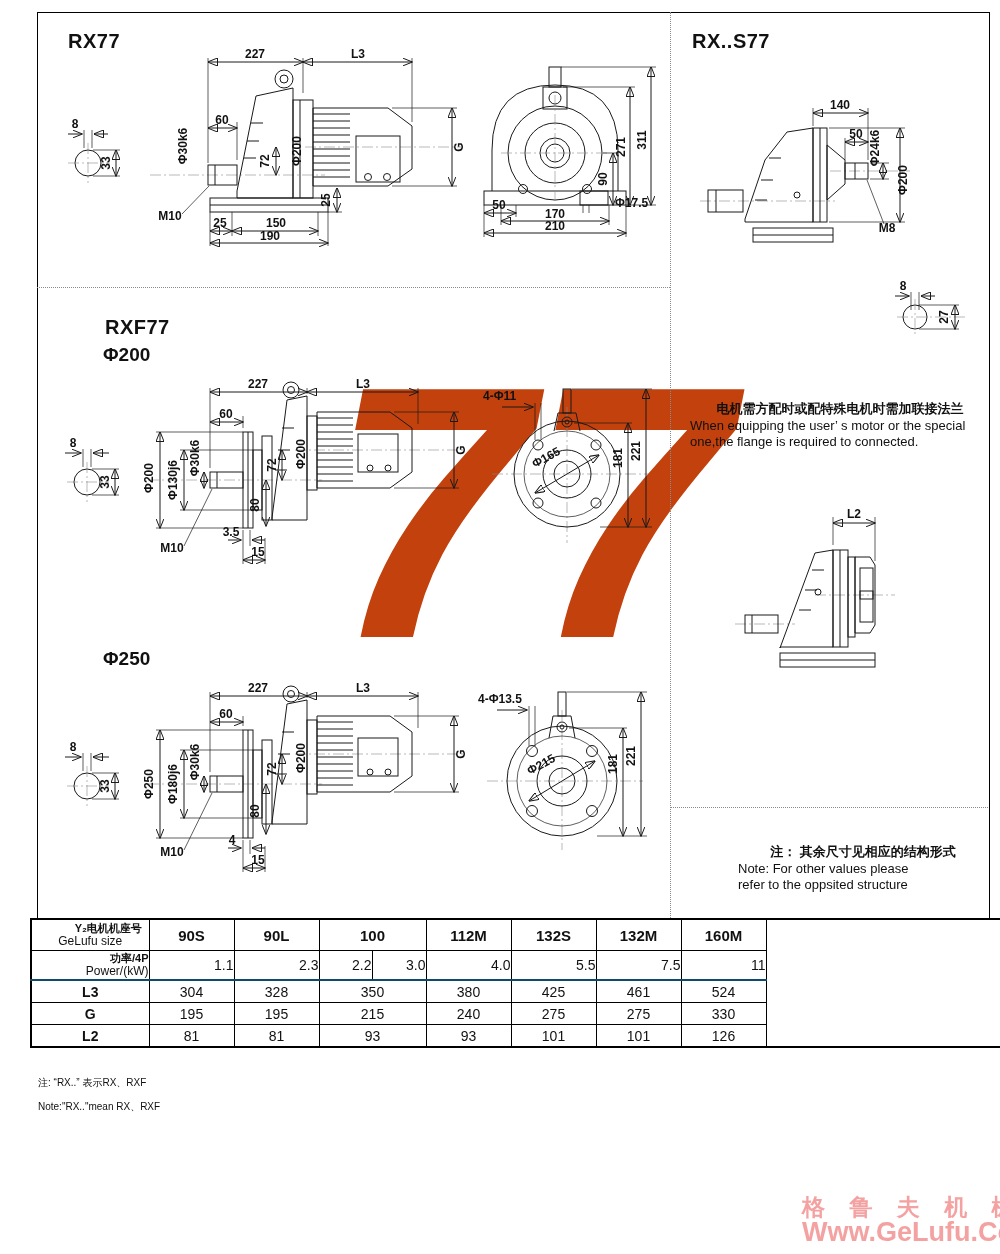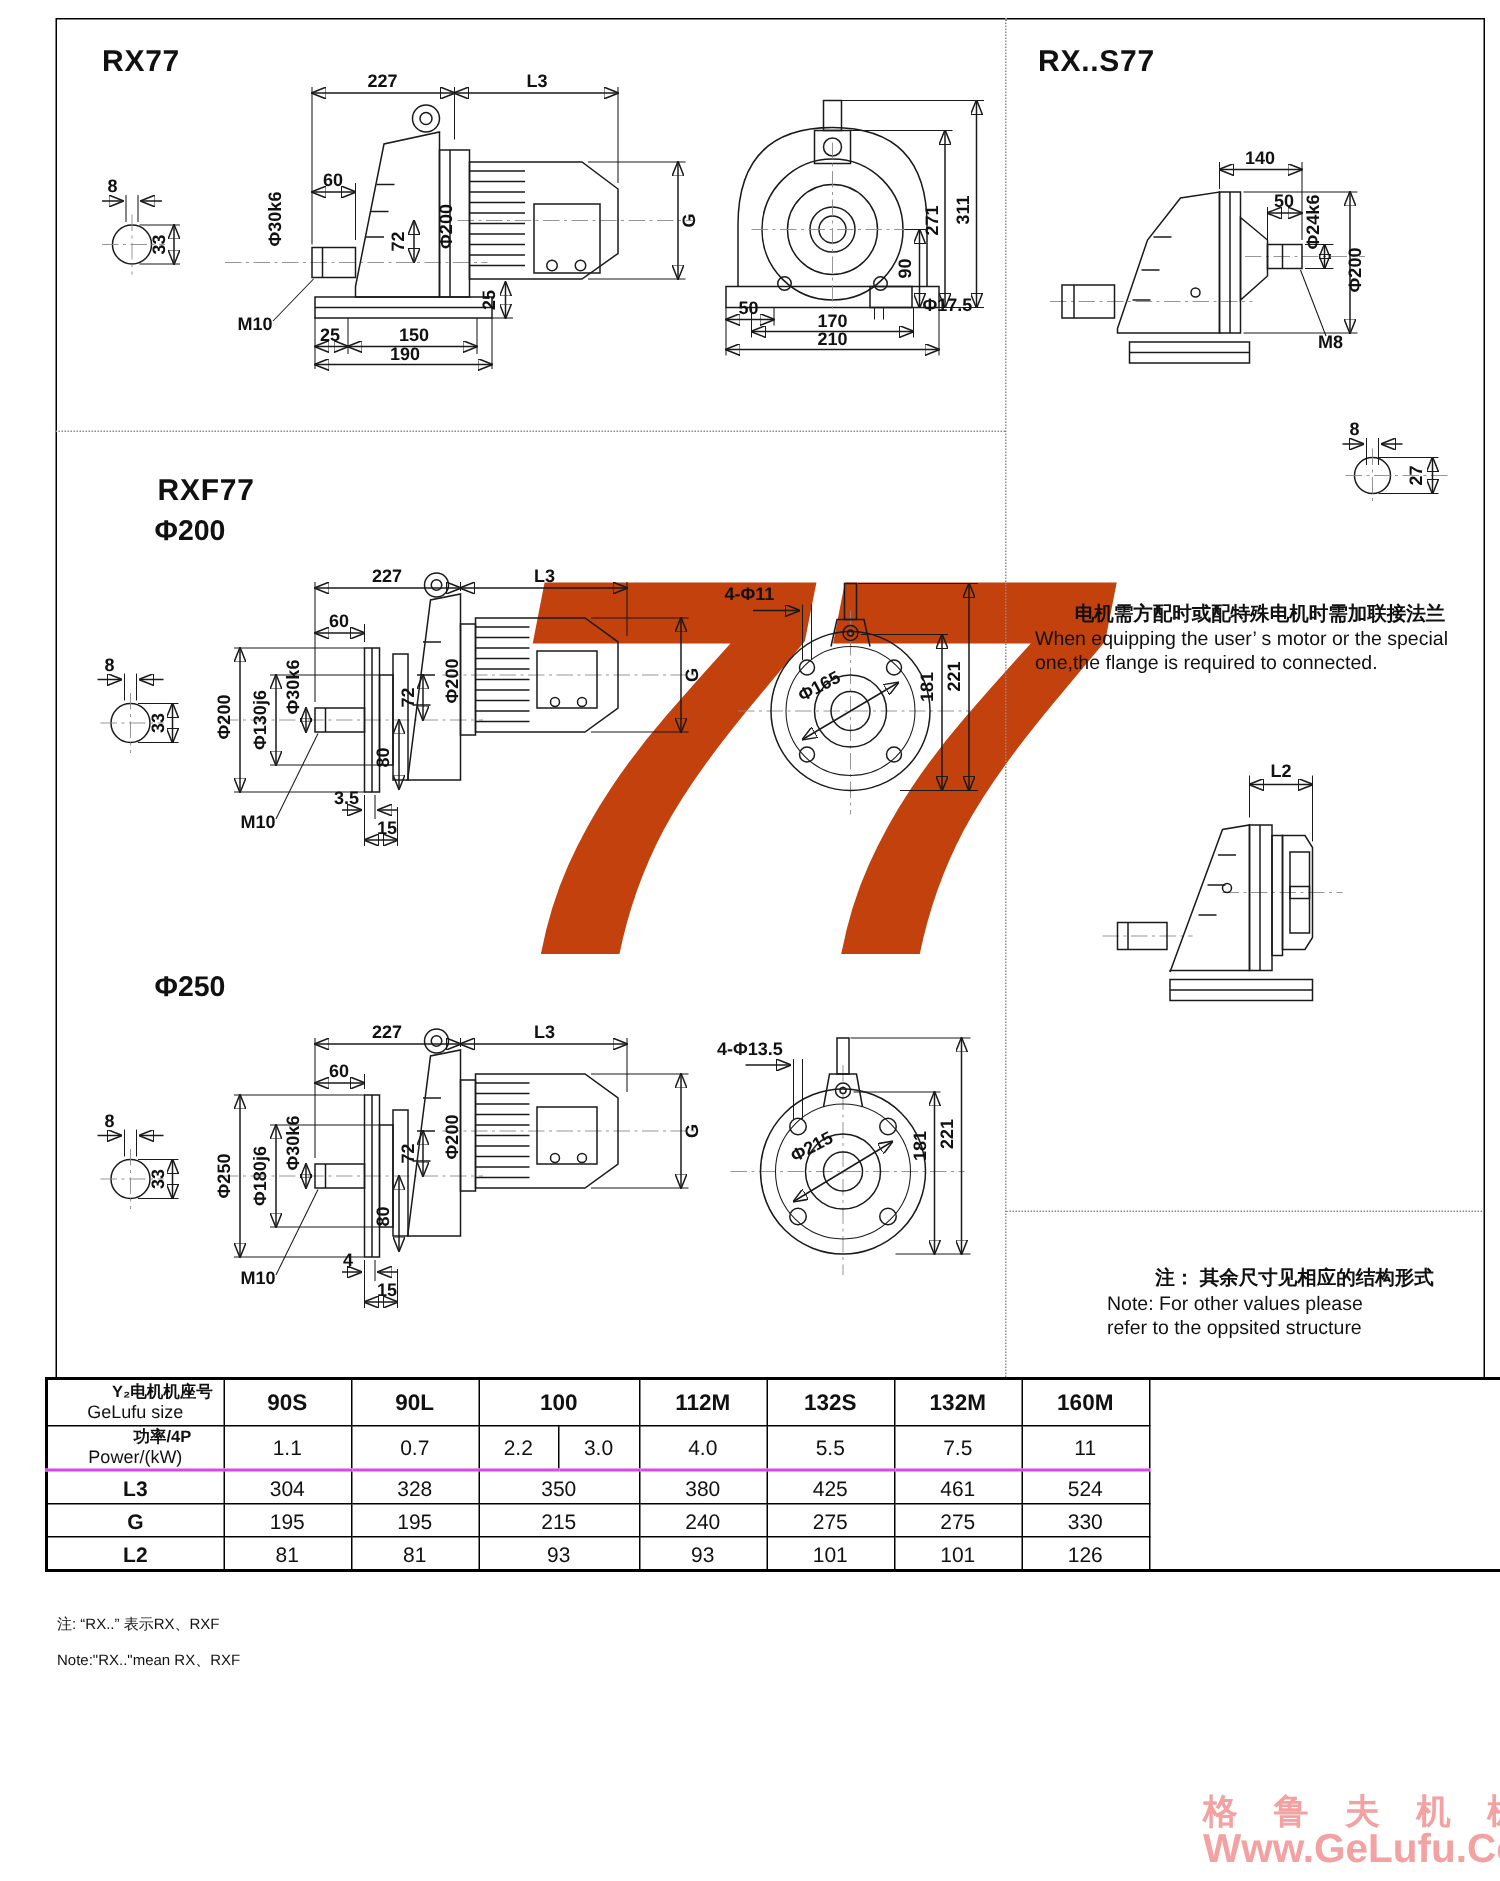--- a/index.html
+++ b/index.html
@@ -19,21 +19,21 @@
   svg line,svg path,svg rect,svg circle,svg polygon,svg polyline{stroke:#1a1a1a;fill:none;stroke-width:1;}
   svg .cl{stroke:#8a8a8a;stroke-width:.6;stroke-dasharray:11 3 2 3;}
   svg .thin{stroke-width:.7;}
   svg text{stroke:none;fill:#111;font-size:12px;font-weight:bold;text-anchor:middle;
            font-family:"Liberation Sans",sans-serif;}
   
   table.dim{border-collapse:collapse;table-layout:fixed;background:#fff;z-index:3;position:absolute;}
   table.dim td{border:1px solid #000;text-align:center;vertical-align:middle;font-size:14px;padding:0;}
   table.dim{border:2px solid #000;}
   table.dim tr.r1 td{height:30px;font-size:15px;font-weight:bold;}
-  table.dim tr.r2 td{height:28px;border-bottom:2px solid #d946ef;}
+  table.dim tr.r2 td{height:28px;border-bottom:2px solid #0c4a6e;text-align:right;}
   table.dim tr.rd td{height:21px;}
   td.lbl .cn{font-size:11px;line-height:13px;font-weight:bold;margin-left:36px;}
   td.lbl .en{font-size:12px;line-height:13px;font-weight:normal;}
   td.lblbig{font-size:15px;font-weight:bold;}
   .fn{font-size:10px;margin-top:32px;}
   .brand{text-align:left;z-index:4;line-height:1;}
   .brand .cn{font-size:23px;font-weight:bold;letter-spacing:9px;white-space:nowrap;}
   .brand .url{font-size:27px;font-weight:bold;white-space:nowrap;}
 </style>
 </head>
@@ -558,21 +558,21 @@
     <td>132M</td>
     <td>160M</td>
     <td rowspan="5"></td>
   </tr>
   <tr class="r2">
     <td class="lbl">
       <div class="cn">功率/4P</div>
       <div class="en">Power/(kW)</div>
     </td>
     <td>1.1</td>
-    <td>0.7</td>
+    <td>2.3</td>
     <td>2.2</td>
     <td>3.0</td>
     <td>4.0</td>
     <td>5.5</td>
     <td>7.5</td>
     <td>11</td>
   </tr>
   <tr class="rd">
     <td class="lblbig">L3</td>
     <td>304</td>

